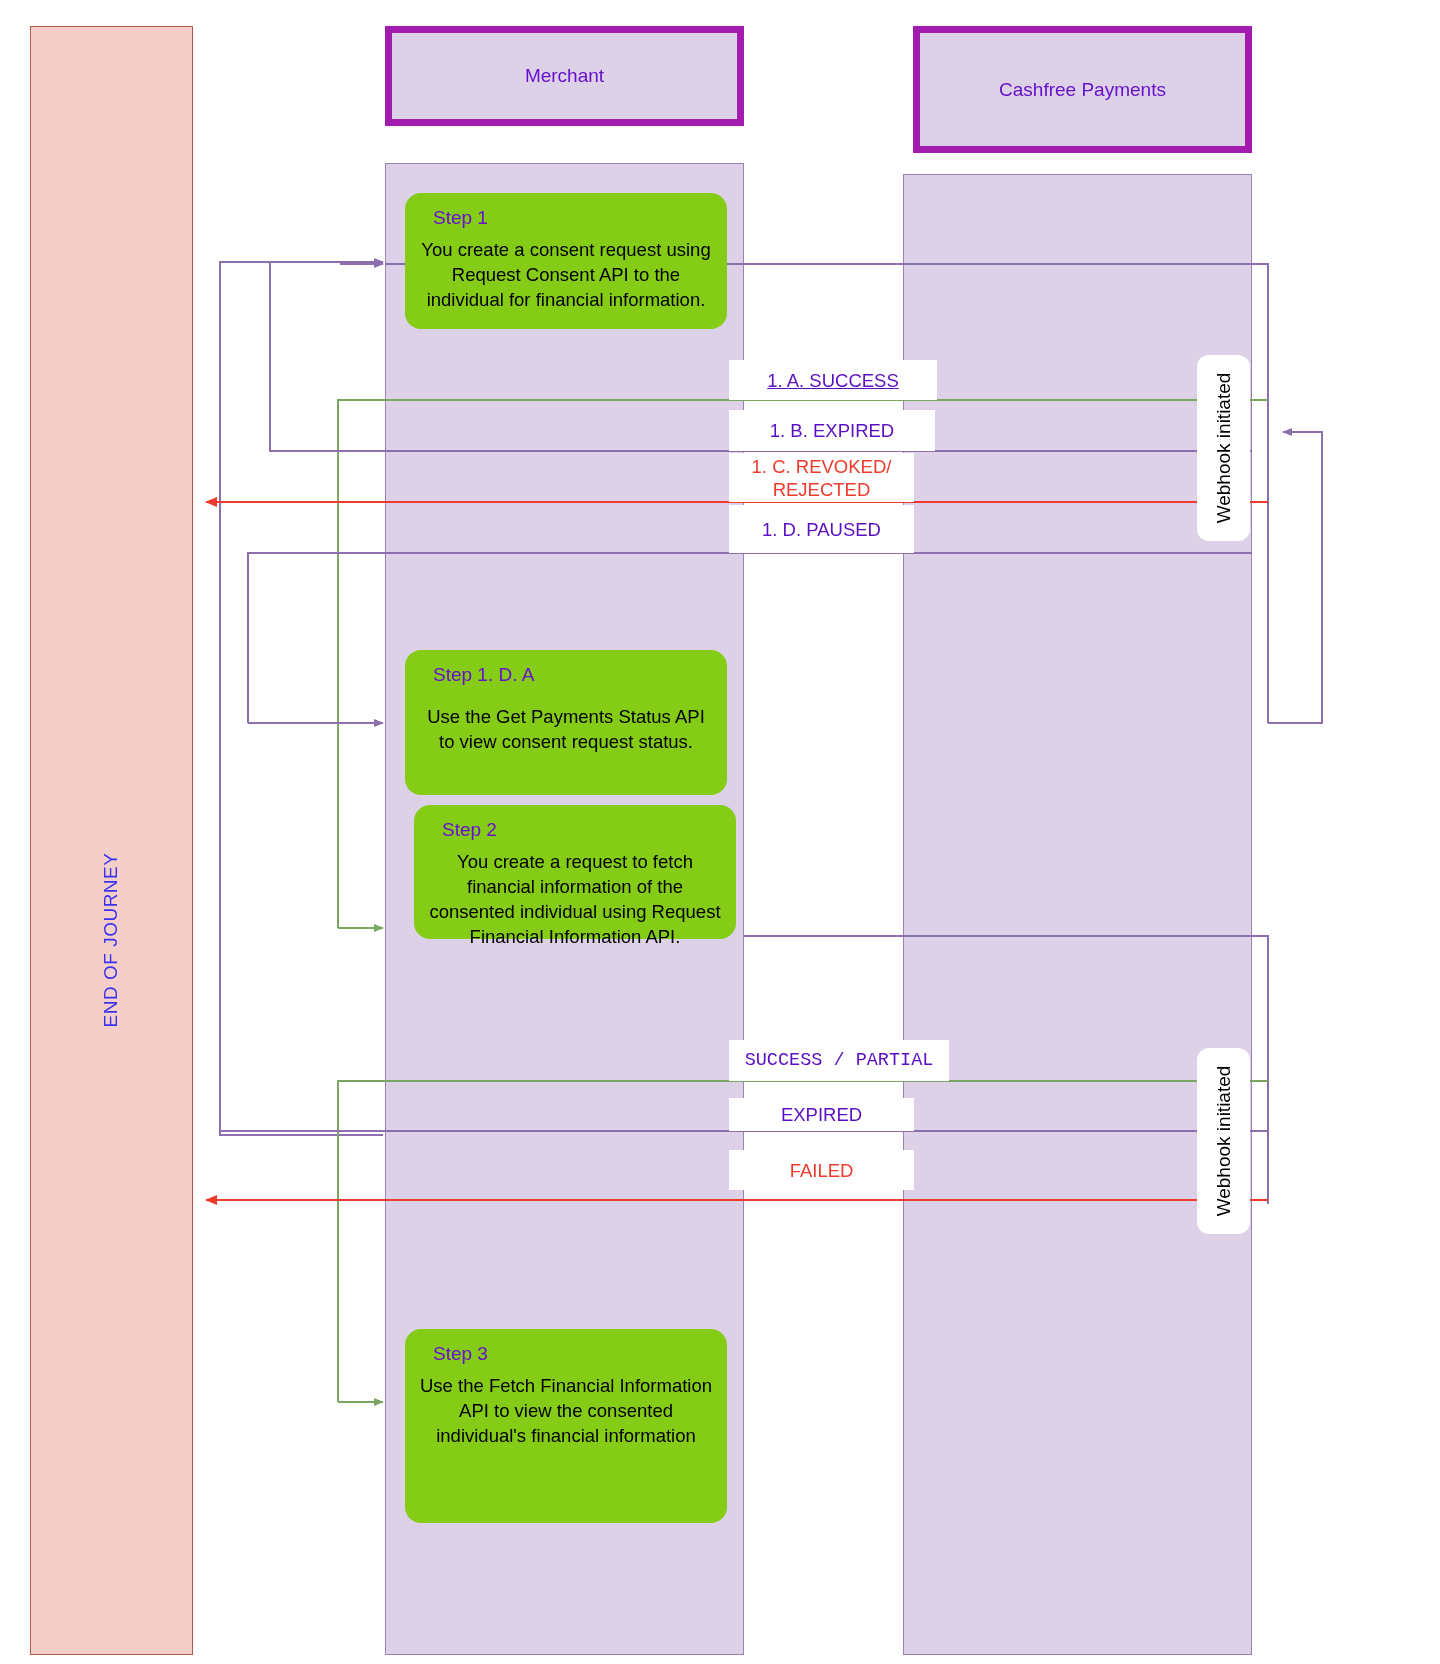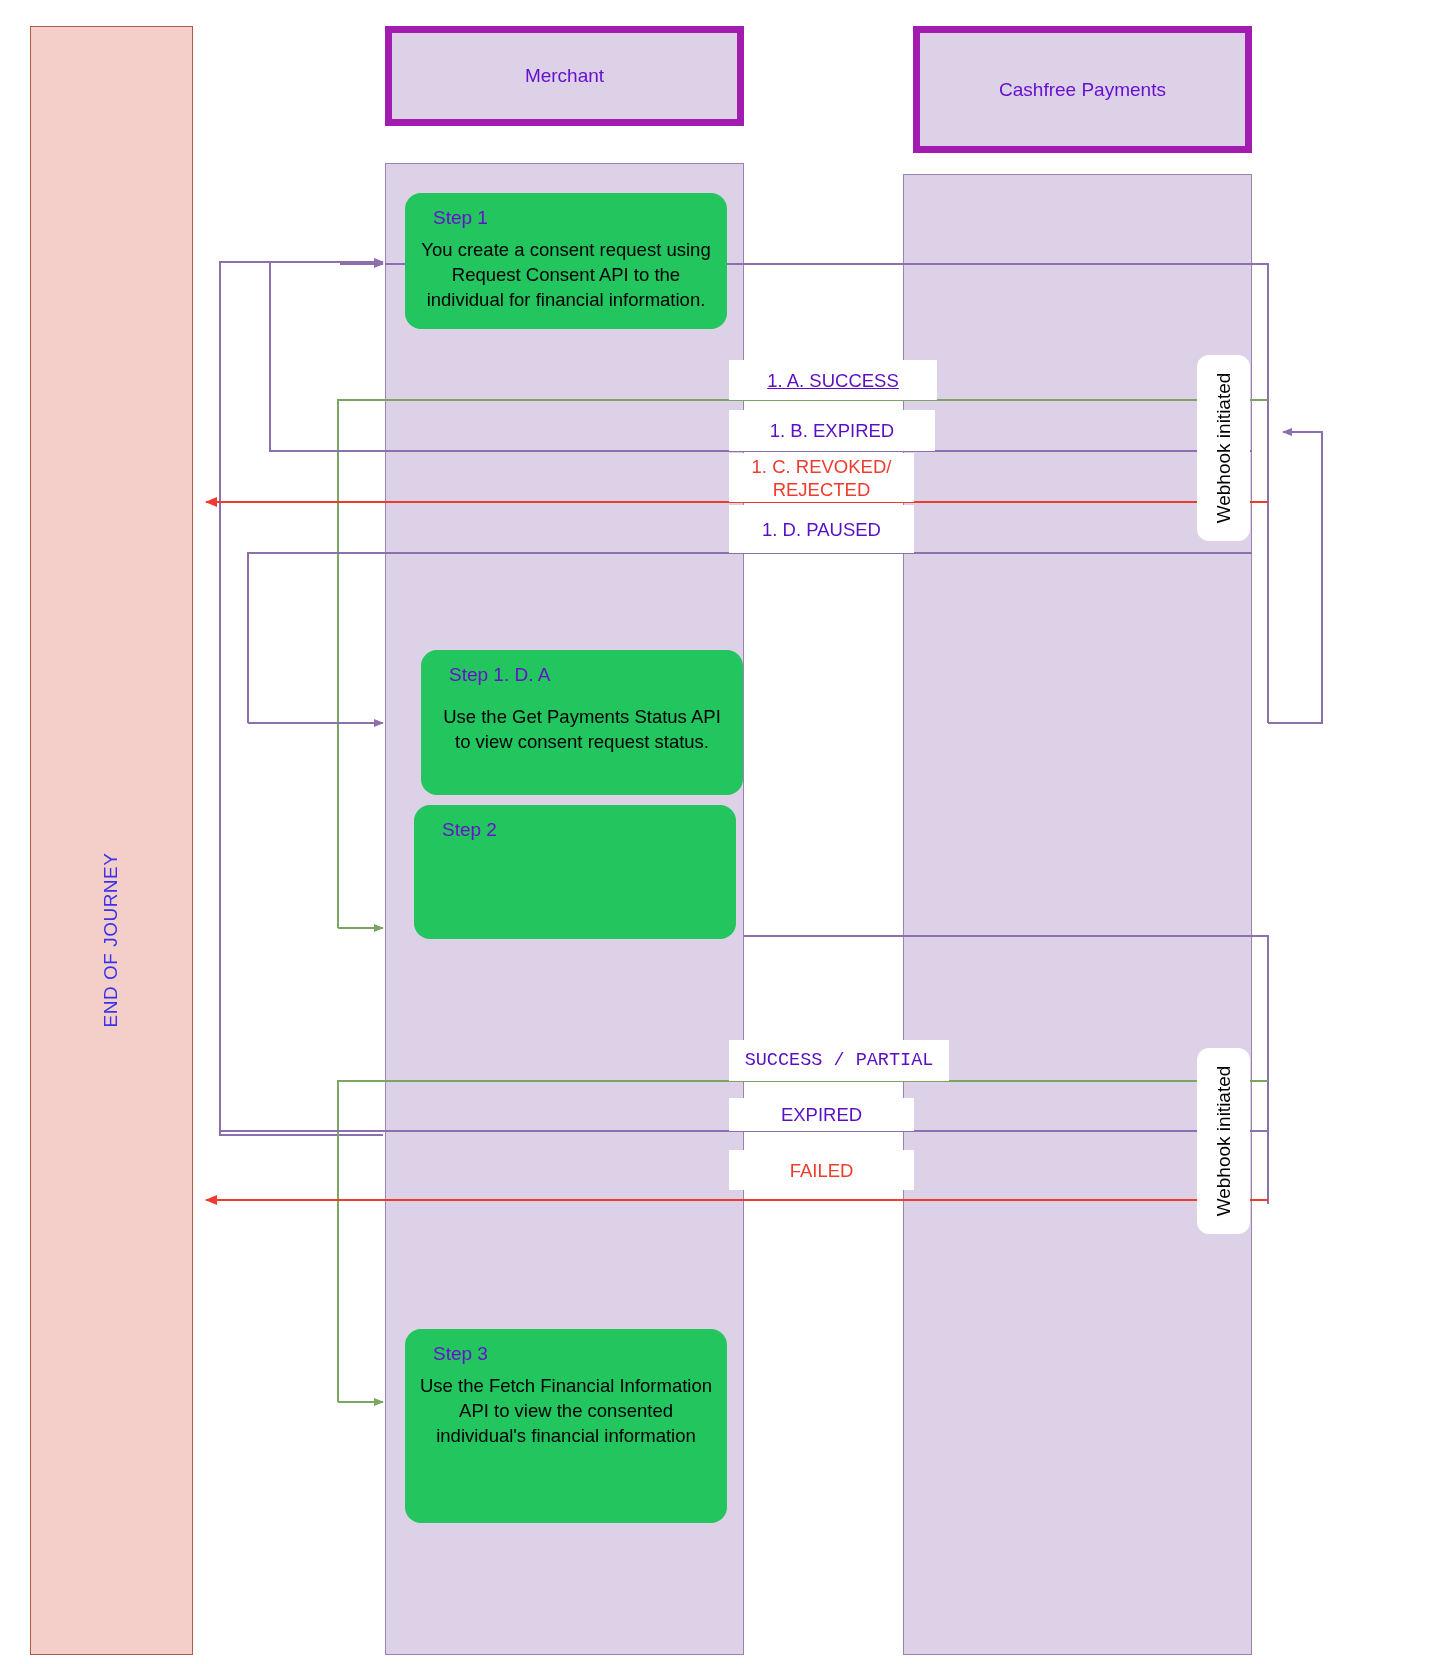--- a/index.html
+++ b/index.html
@@ -40,21 +40,21 @@
   .activation{
     position:absolute;
     background:#ddd1e8;
     border:1px solid #9a82b4;
     box-sizing:border-box;
   }
 
   
   .step-card{
     position:absolute;
-    background:#22c55e;
+    background:#84cc16;
     border-radius:16px;
     box-sizing:border-box;
     padding:10px 14px 12px 14px;
   }
   .step-title{
     color:#6811cd;
     font-size:19px;
     text-align:left;
     margin:4px 0 8px 14px;
   }
@@ -166,27 +166,28 @@
 
       <path d="M340,264 L383,264" stroke="#8e6fad" marker-end="url(#arrP)"></path>
     </g>
   </svg>
 
   <div class="step-card" style="left:405px;top:193px;width:322px;height:136px;">
     <div class="step-title">Step 1</div>
     <div class="step-body">You create a consent request using Request Consent API to the individual for financial information.</div>
   </div>
 
-  <div class="step-card" style="left:405px;top:650px;width:322px;height:145px;margin-left:16px;">
+  <div class="step-card" style="left:405px;top:650px;width:322px;height:145px;">
     <div class="step-title">Step 1. D. A</div>
     <div class="step-body" style="margin-top:18px;">Use the Get Payments Status API to view consent request status.</div>
   </div>
 
   <div class="step-card" style="left:405px;top:805px;width:322px;height:134px;margin-left:9px;">
     <div class="step-title">Step 2</div>
+    <div class="step-body">You create a request to fetch financial information of the consented individual using Request Financial Information API.</div>
   </div>
 
   <div class="step-card" style="left:405px;top:1329px;width:322px;height:194px;">
     <div class="step-title">Step 3</div>
     <div class="step-body">Use the Fetch Financial Information API to view the consented individual's financial information</div>
   </div>
 
   <div class="msg-label msg-purple" style="left:729px;top:360px;width:208px;height:40px;text-decoration:underline;">
     <span>1. A. SUCCESS</span>
   </div>

